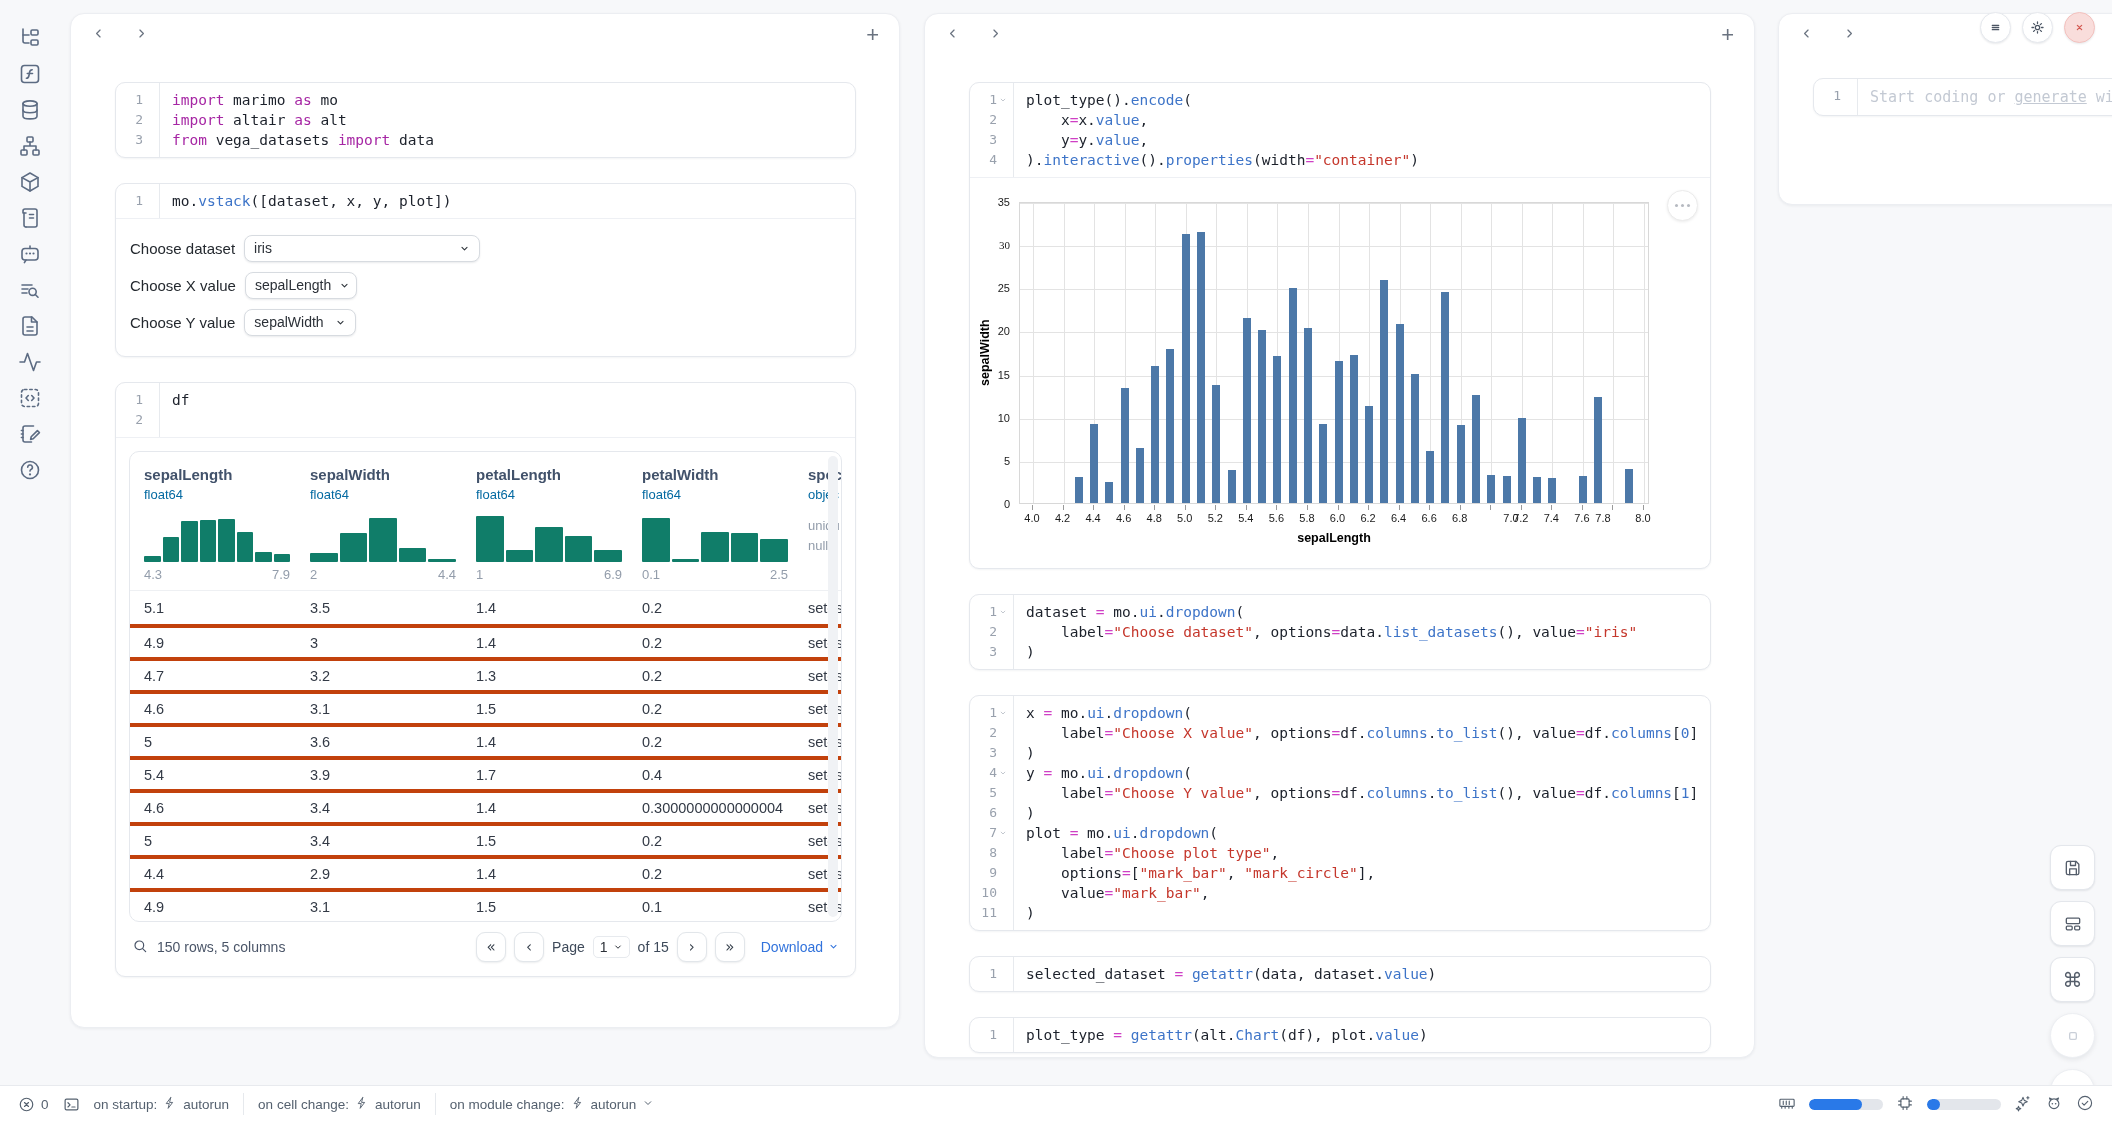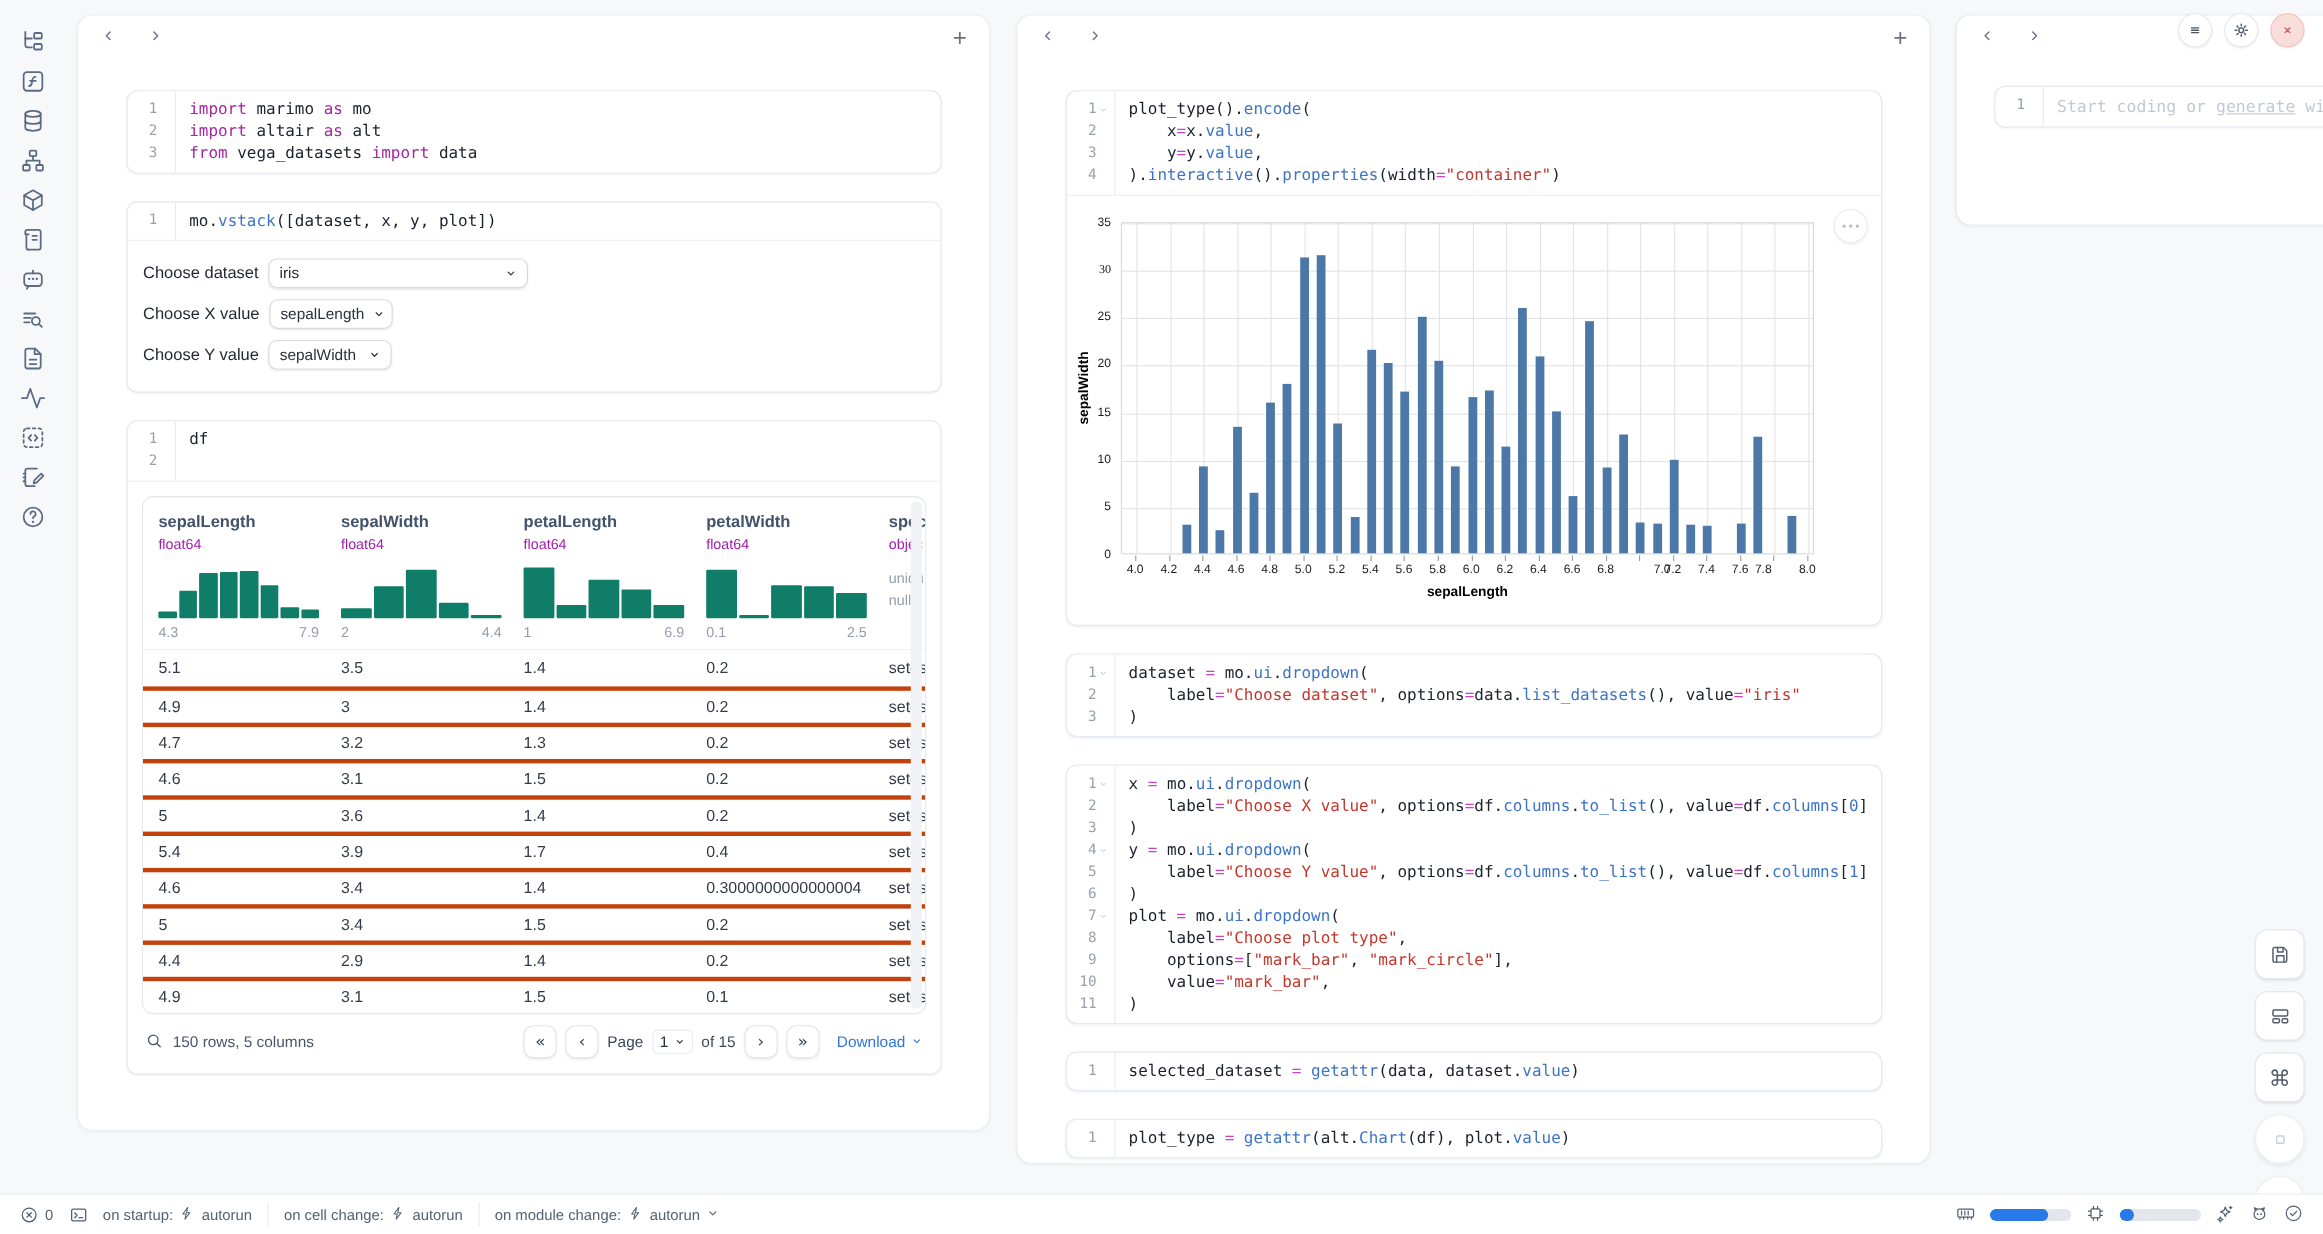--- a/index.html
+++ b/index.html
@@ -43,21 +43,21 @@
             font-size:14px; color:#2b3037; background:#fff; }
   .select .chev { margin-left:8px; display:flex; color:#2f353c; }
 
   
   .tbl-out { padding:13px 13px 4px 13px; }
   .tbl-box { border:1px solid #e5e8ed; border-radius:10px; position:relative; overflow:hidden; }
   .tbl-scroll { position:absolute; top:4px; bottom:4px; right:3px; width:10px; background:#f0f2f5; border-radius:5px; }
   .tbl-head { display:flex; padding:14px 0 8px 14px; border-bottom:1px solid #eef0f3; }
   .tbl-col { width:166px; flex:none; padding-right:16px; }
   .tbl-col .cname { font-size:15px; font-weight:bold; color:#42526b; }
-  .tbl-col .ctype { font-size:13px; color:#a21caf; margin-top:4px; }
+  .tbl-col .ctype { font-size:13px; color:#0369a1; margin-top:4px; }
   .hist { height:48px; display:flex; align-items:flex-end; gap:2px; margin-top:12px; width:146px; }
   .hist i { flex:1; background:#107d69; display:block; border-radius:1px; }
   .mm { display:flex; justify-content:space-between; width:146px; margin-top:5px; font-size:13px; color:#939dab; }
   .meta { margin-top:14px; font-size:13px; color:#939dab; line-height:20px; }
   .tbl-row { display:flex; height:33px; align-items:center; padding-left:14px; font-size:14.5px; color:#333a46; }
   .tbl-row + .tbl-row { border-top:4px solid #c2410c; }
   .tbl-row span { width:166px; flex:none; padding-right:16px; overflow:hidden; white-space:nowrap; }
   .tbl-foot { display:flex; align-items:center; height:50px; padding:0 3px; font-size:14px; color:#3e4a5a; }
   .tf-left { display:flex; align-items:center; gap:9px; color:#4a5568; }
   .tf-right { margin-left:auto; display:flex; align-items:center; gap:8px; }

